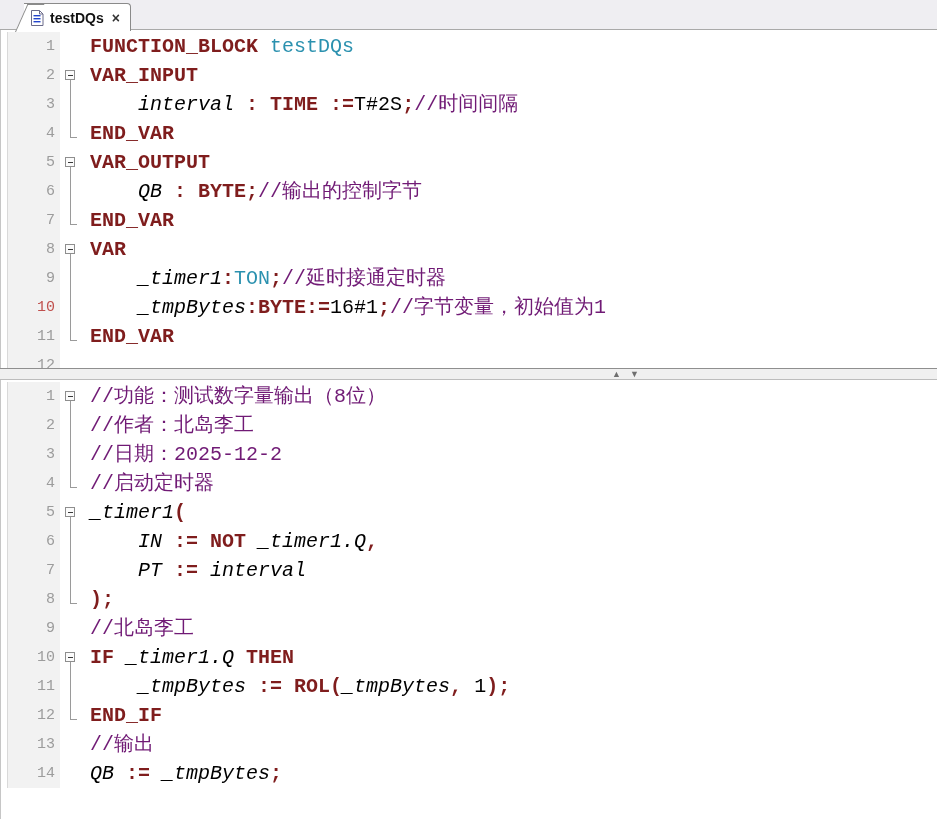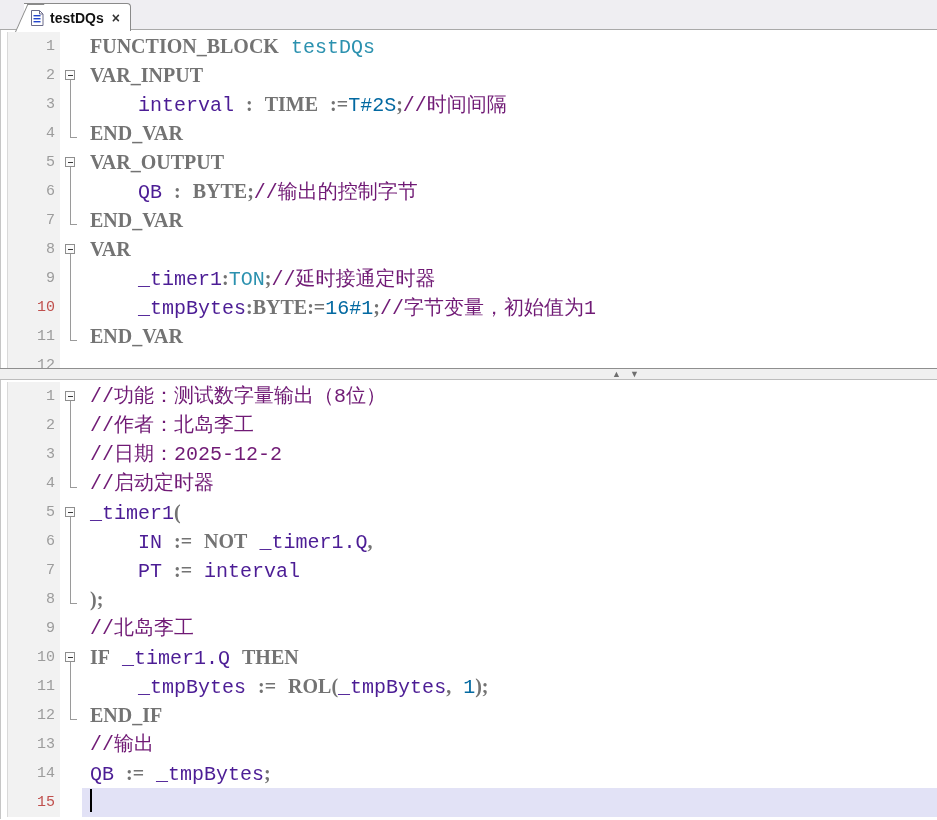--- a/index.html
+++ b/index.html
@@ -37,25 +37,25 @@
   .fold-box::after { content: ""; position: absolute; left: 2px; top: 4px; width: 5px;
                      height: 1px; background: #3a3a3a; }
   .fold-tail { position: absolute; left: 10px; top: 19px; bottom: 0; width: 1px; background: #9a9a9a; }
   .fold-line { position: absolute; left: 10px; top: 0; bottom: 0; width: 1px; background: #9a9a9a; }
   .fold-end  { position: absolute; left: 10px; top: 0; width: 7px; height: 19px;
                border-left: 1px solid #9a9a9a; border-bottom: 1px solid #9a9a9a; }
   .code { flex: 1; white-space: pre; font-family: "Liberation Mono","DejaVu Sans Mono",monospace;
           font-size: 20px; line-height: 29px; padding-left: 8px; color: #23232f; }
   .code.hl { background: #e2e2f6; }
 
-  .tok-kw  { color: #737373; font-weight: bold; font-family: Liberation Serif, serif; }
+  .tok-kw  { color: #7f1d1d; font-weight: bold; }
   .tok-ty  { color: #2b91af; }
-  .tok-lit { color: #0369a1; }
+  .tok-lit { color: #000000; }
   .tok-cmt { color: #701a75; }
-  .tok-pl  { color: #4c1d95; }
+  .tok-pl  { color: #000000; font-style: italic; }
 
   .cursor { display: inline-block; width: 2px; height: 23px; background: #000;
             vertical-align: middle; margin-top: -4px; }
 
   
   .splitter { position: relative; height: 12px; background: #f0f0f0;
               border-top: 1px solid #8f8f8f; border-bottom: 1px solid #bdbdbd; }
   .split-btn { position: absolute; top: -1px; font-size: 9px; line-height: 12px;
                color: #6f6f6f; cursor: default; }
   #split-up { left: 612px; }
@@ -286,19 +286,13 @@
       <div class="num">13</div>
       <div class="fold"></div>
       <div class="code"><span class="tok-cmt">//输出</span></div>
     </div>
     <div class="row">
       <div class="lmargin"></div>
       <div class="num">14</div>
       <div class="fold"></div>
       <div class="code"><span class="tok-pl">QB </span><span class="tok-kw">:=</span><span class="tok-pl"> _tmpBytes</span><span class="tok-kw">;</span></div>
     </div>
-    <div class="row">
-      <div class="lmargin"></div>
-      <div class="num active">15</div>
-      <div class="fold"></div>
-      <div class="code hl"><span class="cursor"></span></div>
-    </div>
   </div>
 
 </body></html>

